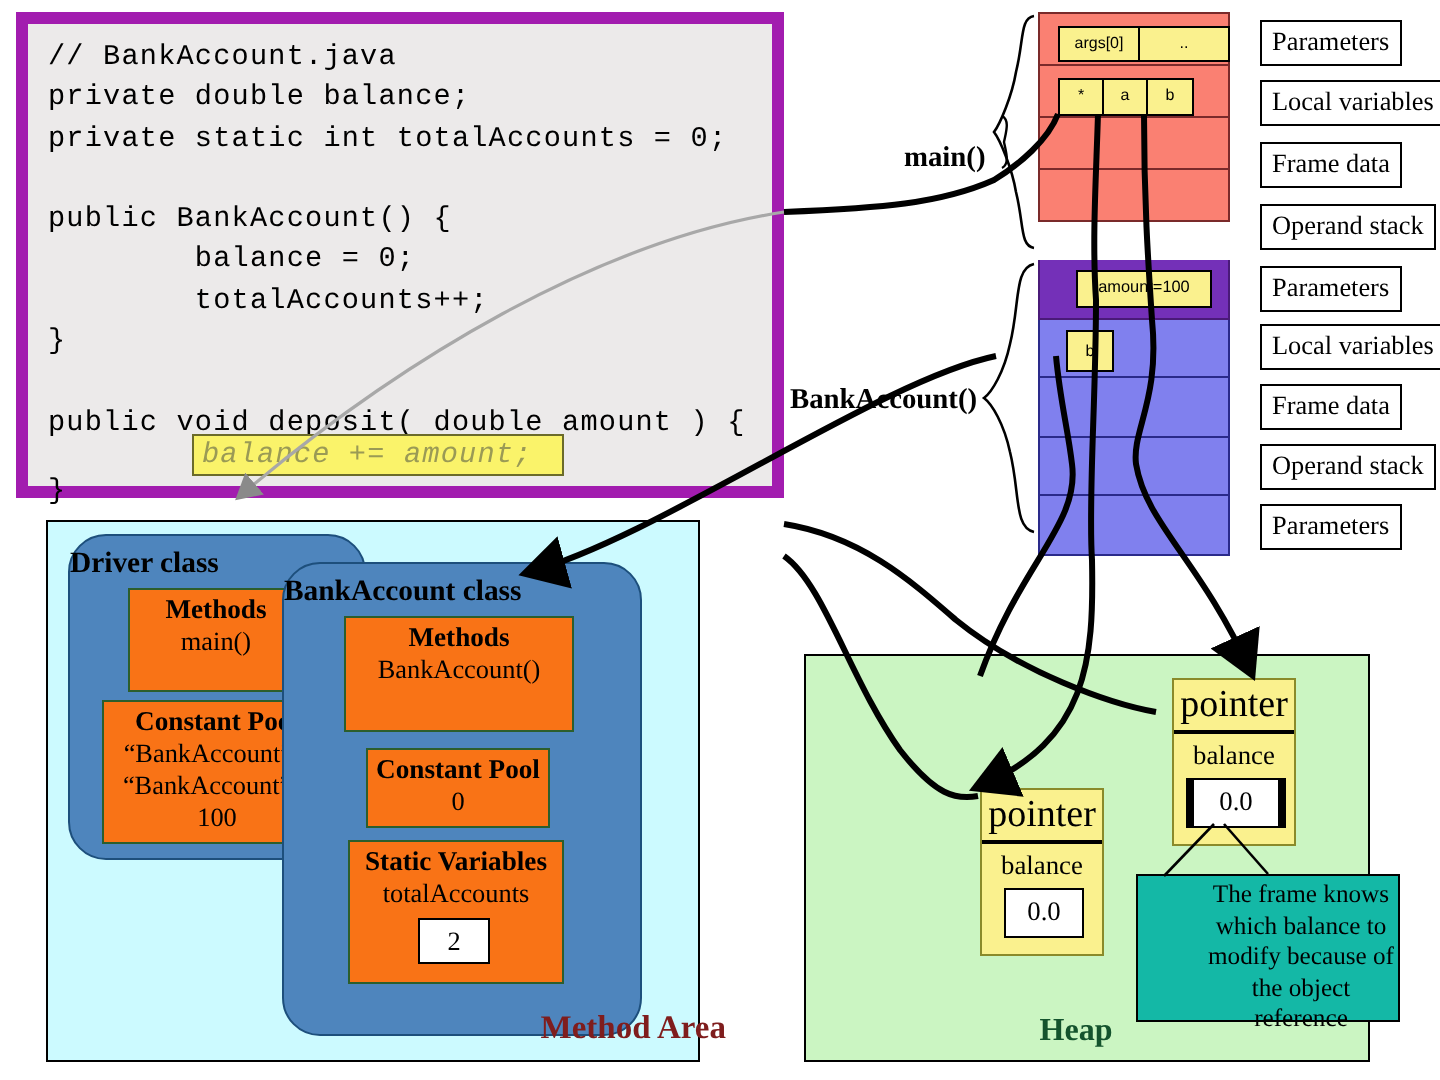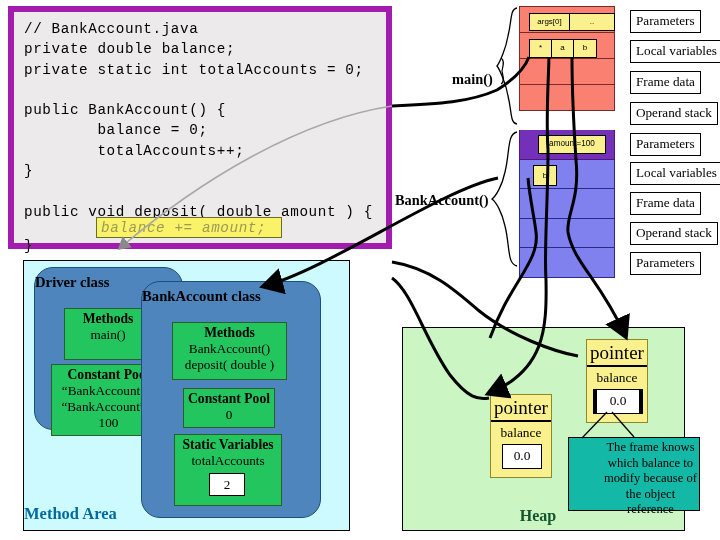--- a/index.html
+++ b/index.html
@@ -56,26 +56,26 @@
   #method-area {
     position: absolute;
     left: 23px; top: 260px;
     width: 327px; height: 271px;
     background: #ccfaff;
     border: 1px solid #000;
     box-sizing: border-box;
   }
   #method-area-label {
     position: absolute;
-    left: 0; bottom: 6px;
+    left: 12px; bottom: 6px;
     width: 327px;
-    text-align: left;
+    text-align: right;
     font-weight: bold;
     font-size: 16.5px;
-    color: #0369a1;
+    color: #7f1d1d;
   }
   .class-box {
     position: absolute;
     background: #4e85bd;
     border: 1px solid #1d4f7c;
     border-radius: 19px;
     box-sizing: border-box;
   }
   #driver-class { left: 10px; top: 6px; width: 149px; height: 163px; }
   #bankaccount-class { left: 117px; top: 20px; width: 180px; height: 237px; }
@@ -83,26 +83,25 @@
     position: absolute;
     left: 0; top: 6px;
     width: 100%;
     text-align: left;
     font-weight: bold;
     font-size: 14.7px;
     color: #000;
   }
   .inner-box {
     position: absolute;
-    background: #22c55e;
+    background: #f97316;
     border: 1px solid #2c5e2c;
     box-sizing: border-box;
     text-align: center;
     color: #000;
-    margin-top: 14px;
   }
   .inner-title {
     display: block;
     font-weight: bold;
     font-size: 13.6px;
     line-height: 16px;
     padding-top: 2px;
   }
   .inner-line {
     display: block;
@@ -324,21 +323,20 @@
         <span class="inner-line">100</span>
       </div>
     </div>
 
     <div class="class-box" id="bankaccount-class">
       <div class="class-title">BankAccount class</div>
 
       <div class="inner-box" id="ba-methods">
         <span class="inner-title">Methods</span>
         <span class="inner-line">BankAccount()</span>
-        <span class="inner-line">deposit( double )</span>
       </div>
 
       <div class="inner-box" id="ba-constant-pool">
         <span class="inner-title">Constant Pool</span>
         <span class="inner-line">0</span>
       </div>
 
       <div class="inner-box" id="ba-static-vars">
         <span class="inner-title">Static Variables</span>
         <span class="inner-line">totalAccounts</span>

